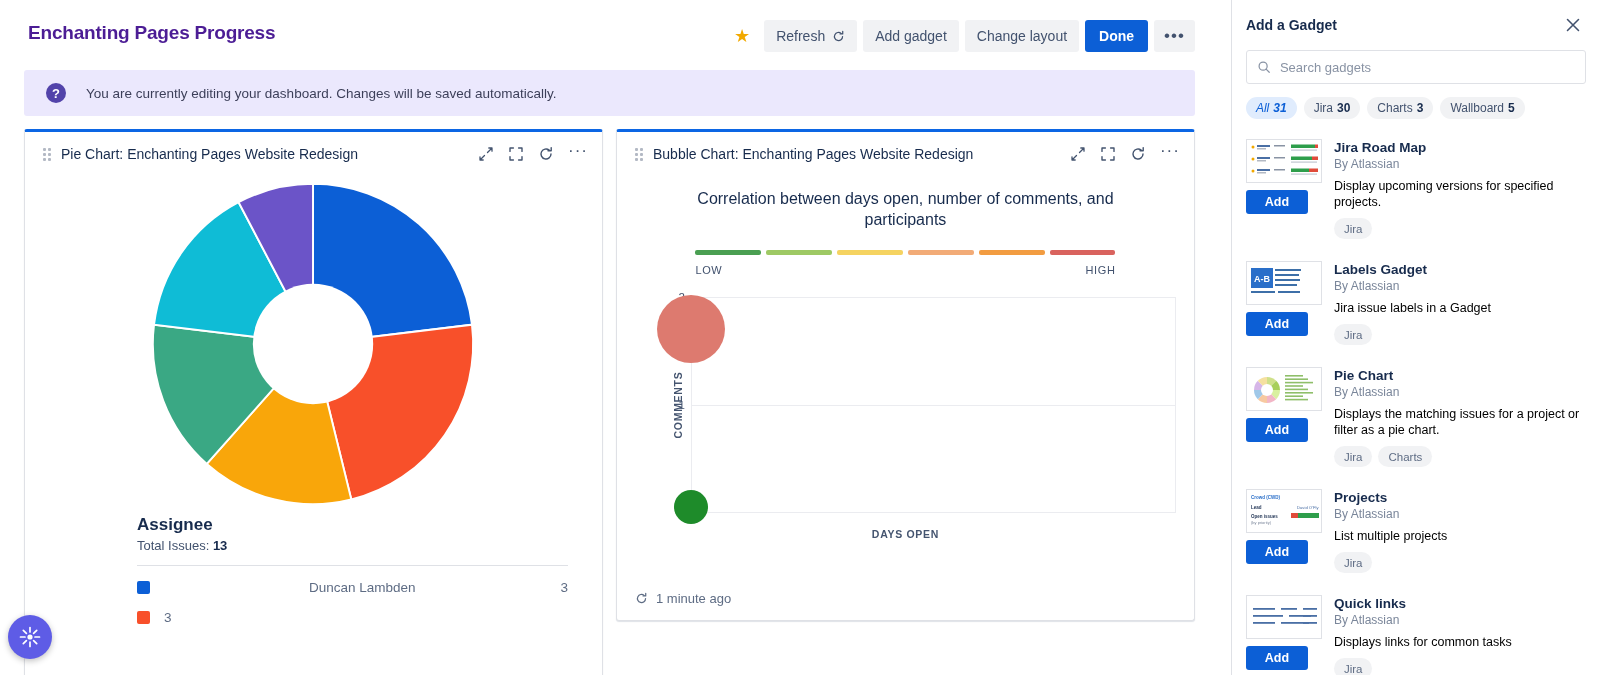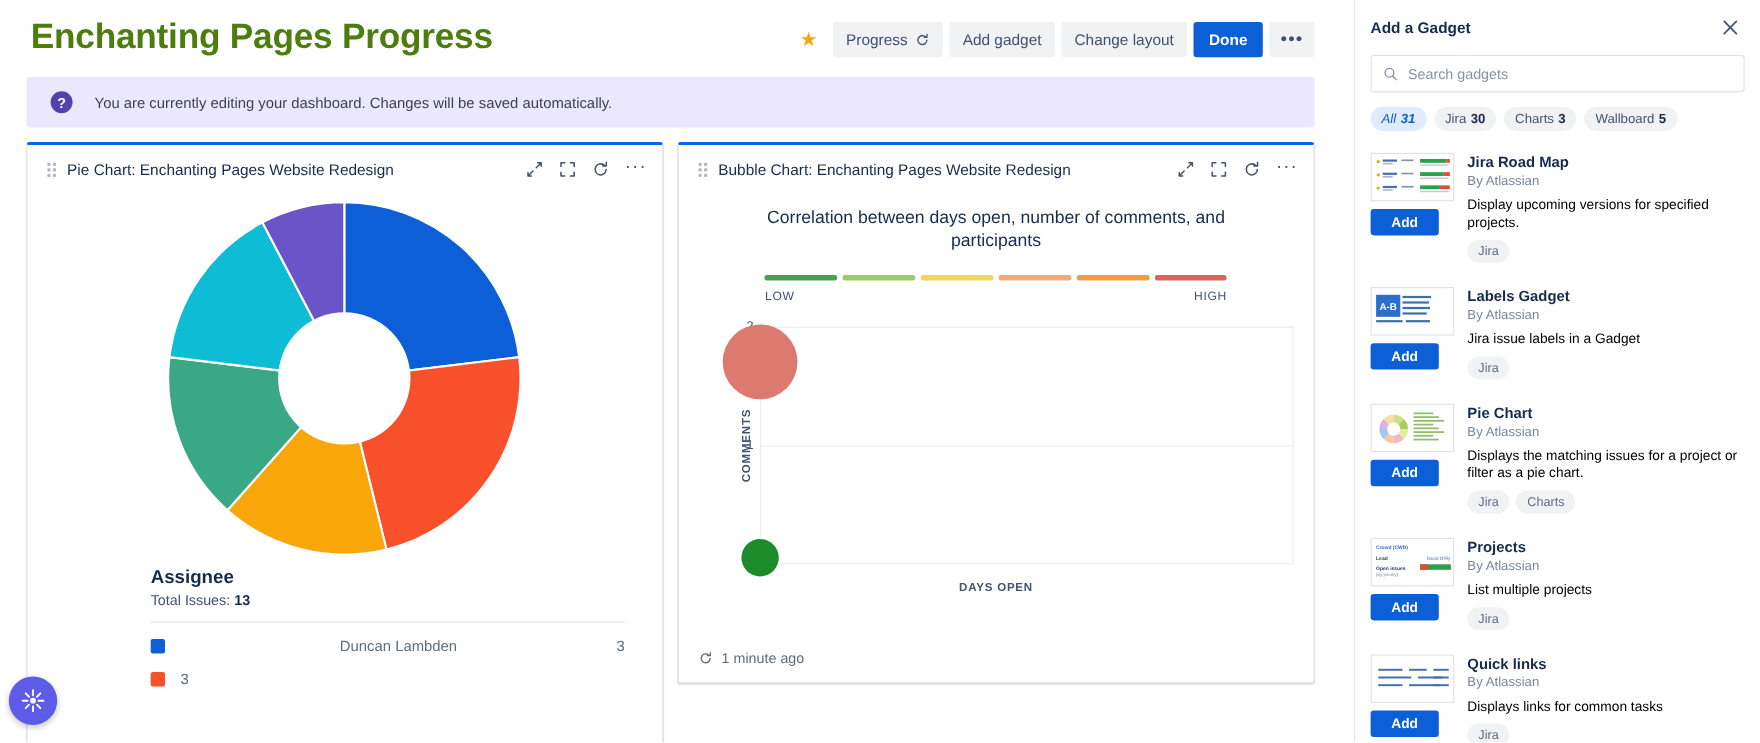--- a/index.html
+++ b/index.html
@@ -16,22 +16,22 @@
   .main {
     width: 1281px; height: 675px; position: relative;
     background: #fff; overflow: hidden;
   }
 
   .topbar {
     display: flex; align-items: flex-start; justify-content: space-between;
     padding: 16px 36px 0 28px; height: 58px;
   }
   .page-title {
-    font-size: 32px; font-weight: 600; letter-spacing: -0.2px;
-    color: #4d7c0f; line-height: 30px; padding-top: 2px;
+    font-size: 19px; font-weight: 600; letter-spacing: -0.2px;
+    color: #4c1d95; line-height: 30px; padding-top: 2px;
   }
   .actions { display: flex; align-items: center; gap: 6px; padding-top: 4px; }
   .star-btn {
     width: 32px; height: 32px; display: flex; align-items: center; justify-content: center;
     border-radius: 3px; background: transparent; border: 0; cursor: pointer;
   }
   .star-glyph { color: #f2a900; font-size: 18px; line-height: 18px; }
   .tbtn {
     height: 32px; padding: 0 12px; border: 0; border-radius: 3px;
     background: #f1f2f4; color: #42526e; font-size: 14px; font-weight: 500;
@@ -196,21 +196,21 @@
 
   <div class="main">
 
     <div class="topbar">
       <div class="page-title">Enchanting Pages Progress</div>
       <div class="actions">
         <button class="star-btn">
           <span class="star-glyph">★</span>
         </button>
         <button class="tbtn">
-          <span>Progress</span>
+          <span>Refresh</span>
           <svg width="13" height="13" viewBox="0 0 16 16" fill="none">
             <path d="M13 8a5 5 0 1 1-1.8-3.85" stroke="#42526e" stroke-width="1.5" stroke-linecap="round"></path>
             <path d="M13.2 1.6v3.2H10" stroke="#42526e" stroke-width="1.5" stroke-linecap="round" stroke-linejoin="round"></path>
           </svg>
         </button>
         <button class="tbtn">Add gadget</button>
         <button class="tbtn">Change layout</button>
         <button class="tbtn primary">Done</button>
         <button class="tbtn more">•••</button>
       </div>

